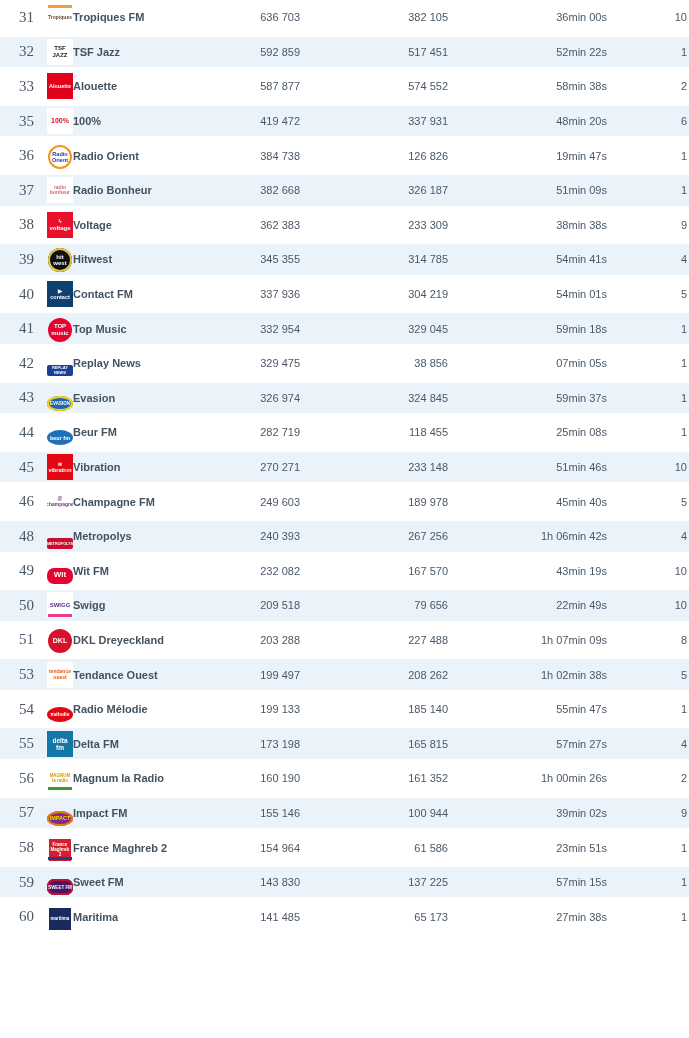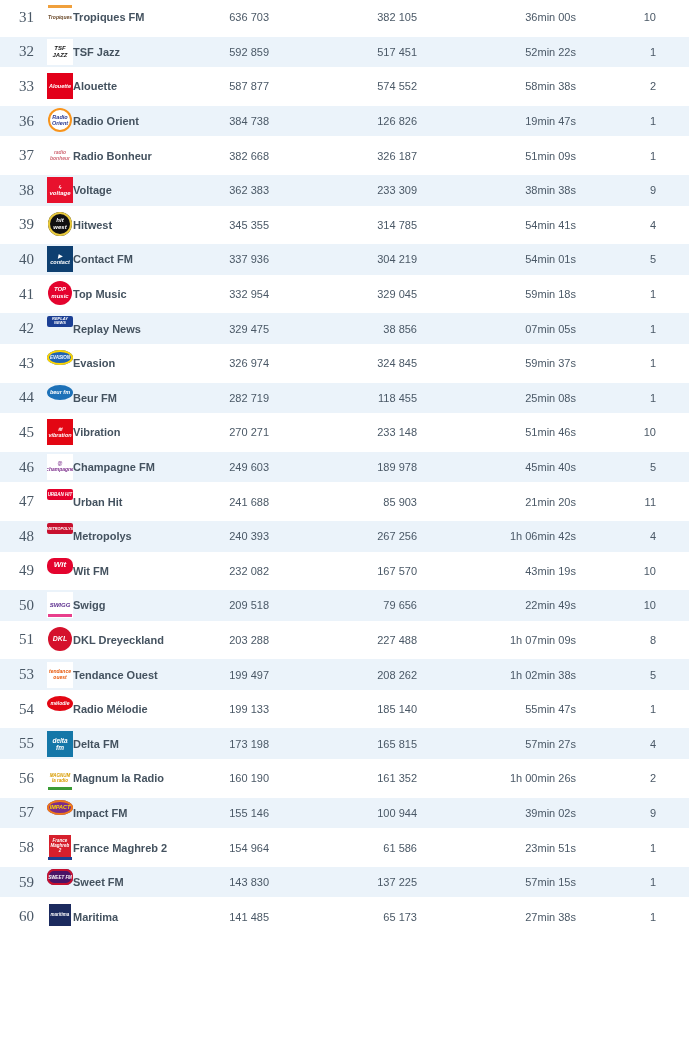--- a/index.html
+++ b/index.html
@@ -14,21 +14,21 @@
     display:flex; align-items:center;
     height:34.6px; box-sizing:border-box;
     border-top:2px solid #ffffff; border-bottom:2px solid #ffffff;
     background:#ffffff;
   }
   .row:nth-child(even){ background:#ebf3fa; }
   .cell { white-space:nowrap; overflow:hidden; }
   .rank { width:28px; margin-left:19px; font-size:15px; color:#4a5866;font-family:Liberation Serif, serif; }
   .logo-cell {
     width:26px; height:26px; position:relative; flex:0 0 26px;
-    display:flex; align-items:flex-start; justify-content:center; overflow:hidden;font-style:italic;
+    display:flex; align-items:flex-end; justify-content:center; overflow:hidden;
   }
   .logo-core {
     display:flex; flex-direction:column; align-items:center; justify-content:center;
     width:100%; height:100%; font-weight:bold; text-align:center; line-height:1.12;
     letter-spacing:0;
   }
   .logo-core.circle  { width:24px; height:24px; border-radius:50%; }
   .logo-core.ellipse { width:26px; height:15px; border-radius:50%; }
   .logo-core.pill    { width:26px; height:16px; border-radius:7px; }
   .logo-core.bar     { width:26px; height:11px; border-radius:2px; }
@@ -36,21 +36,21 @@
   .logo-accent-top, .logo-accent-bottom {
     position:absolute; left:1px; right:1px; height:3px; display:none;
   }
   .logo-accent-top { top:1px; }
   .logo-accent-bottom { bottom:1px; }
   .name { flex:1; font-size:11px; font-weight:700; color:#44525f; }
   .num { font-size:11px; color:#4a5866; text-align:right; }
   .v1 { width:100px; }
   .v2 { width:148px; }
   .v3 { width:159px; }
-  .v4 { width:80px; margin-right:33px; }
+  .v4 { width:80px; margin-right:2px; }
 </style>
 </head>
 <body>
 
 <div class="table" id="ranking-table">
   <div class="row">
     <div class="cell rank">31</div>
     <div class="logo-cell">
       <div class="logo-core square" style="background: rgb(255, 255, 255); color: rgb(107, 74, 43); font-size: 5px;">
         <div class="l1">Tropiques</div>
@@ -92,20 +92,35 @@
 
     </div>
     <div class="cell name">Alouette</div>
     <div class="cell num v1">587 877</div>
     <div class="cell num v2">574 552</div>
     <div class="cell num v3">58min 38s</div>
     <div class="cell num v4">2</div>
   </div>
 
 
+  <div class="row">
+    <div class="cell rank">35</div>
+    <div class="logo-cell">
+      <div class="logo-core square" style="background: rgb(255, 255, 255); color: rgb(207, 17, 37); font-size: 7px;">
+        <div class="l1">100%</div>
+
+      </div>
+
+    </div>
+    <div class="cell name">100%</div>
+    <div class="cell num v1">419 472</div>
+    <div class="cell num v2">337 931</div>
+    <div class="cell num v3">48min 20s</div>
+    <div class="cell num v4">6</div>
+  </div>
 
   <div class="row">
     <div class="cell rank">36</div>
     <div class="logo-cell">
       <div class="logo-core circle" style="background: rgb(255, 255, 255); color: rgb(43, 57, 144); font-size: 5.5px; box-shadow: rgb(247, 148, 29) 0px 0px 0px 2px inset;">
         <div class="l1">Radio</div>
         <div class="l2">Orient</div>
       </div>
 
     </div>
@@ -269,35 +284,20 @@
       </div>
 
     </div>
     <div class="cell name">Champagne FM</div>
     <div class="cell num v1">249 603</div>
     <div class="cell num v2">189 978</div>
     <div class="cell num v3">45min 40s</div>
     <div class="cell num v4">5</div>
   </div>
 
-  <div class="row">
-    <div class="cell rank">47</div>
-    <div class="logo-cell">
-      <div class="logo-core bar" style="background: rgb(228, 0, 43); color: rgb(255, 255, 255); font-size: 4.5px;">
-        <div class="l1">URBAN HIT</div>
-
-      </div>
-
-    </div>
-    <div class="cell name">Urban Hit</div>
-    <div class="cell num v1">241 688</div>
-    <div class="cell num v2">85 903</div>
-    <div class="cell num v3">21min 20s</div>
-    <div class="cell num v4">11</div>
-  </div>
 
   <div class="row">
     <div class="cell rank">48</div>
     <div class="logo-cell">
       <div class="logo-core bar" style="background: rgb(200, 16, 46); color: rgb(255, 255, 255); font-size: 3.8px;">
         <div class="l1">METROPOLYS</div>
 
       </div>
 
     </div>

